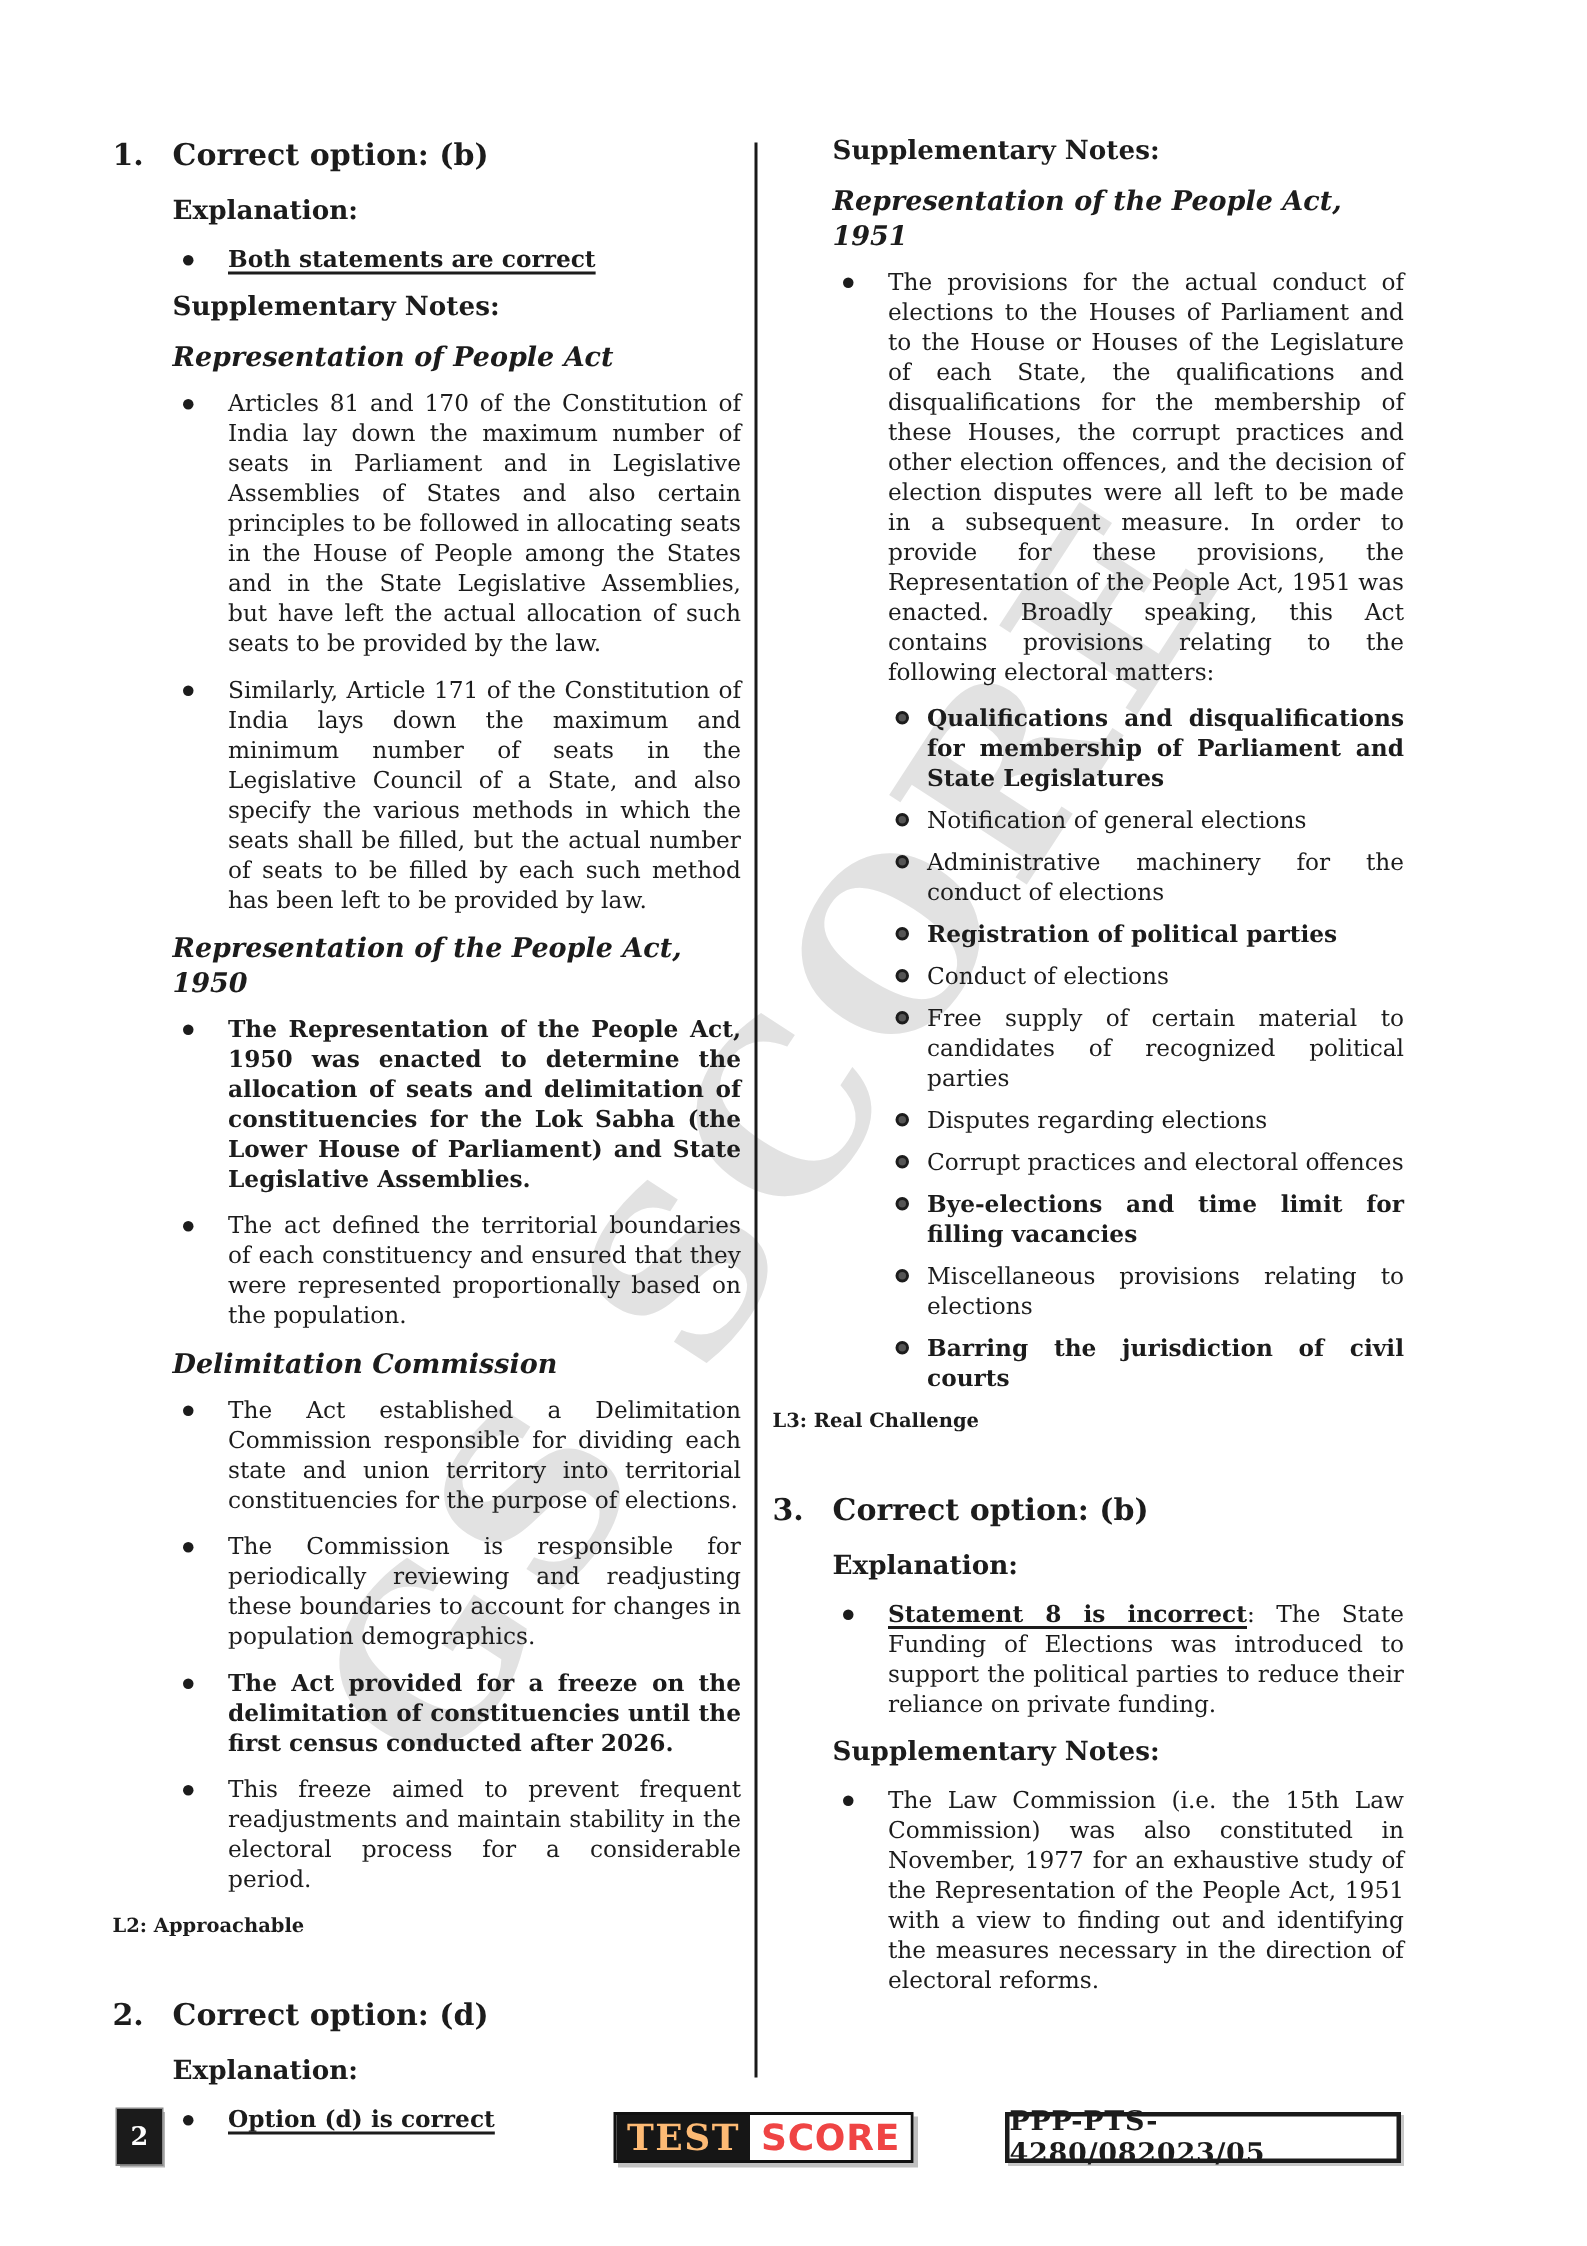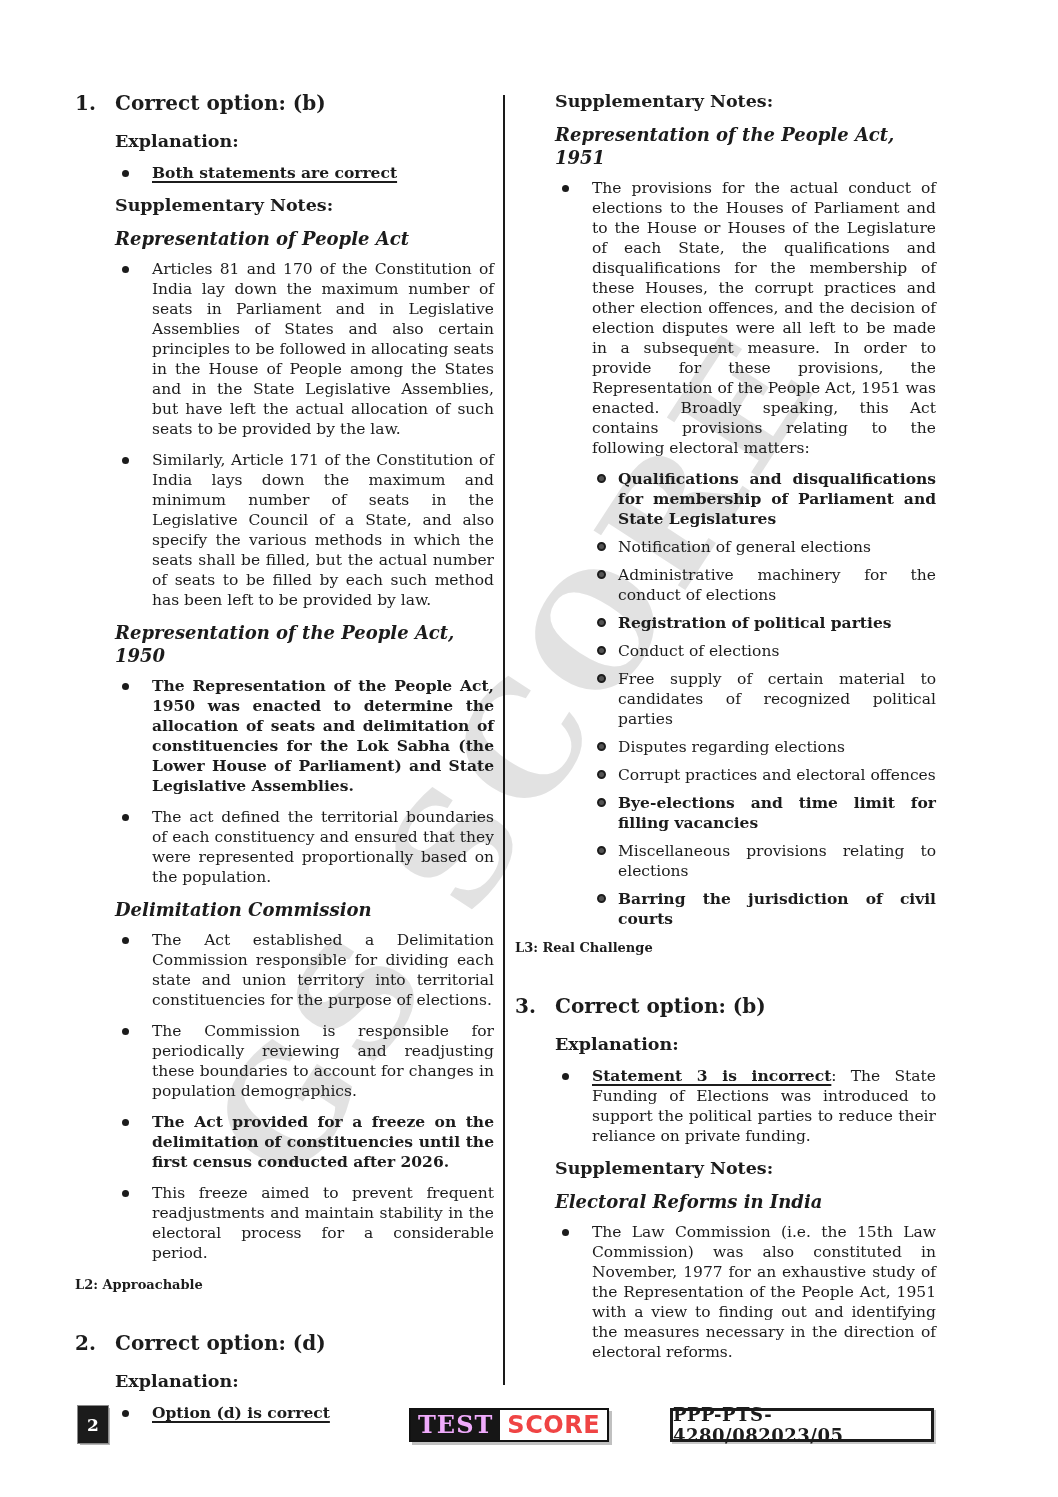--- a/index.html
+++ b/index.html
@@ -60,21 +60,21 @@
     display:flex;align-items:center;justify-content:center;
     font-size:17px;font-weight:bold;
     outline:1px solid #8a8a8a;box-shadow:2px 2px 0 #b5b5b5;
   }
   .logo{
     position:absolute;left:409px;top:1408px;z-index:2;
     display:flex;border:2px solid #111;background:#fff;
     box-shadow:3px 3px 0 #c0c0c0;
   }
   .logo-test{
-    background:#161616;color:#f0abfc;
+    background:#161616;color:#fdba74;
     font-family:"DejaVu Serif",serif;font-weight:bold;
     font-size:24px;line-height:30px;padding:0 7px;letter-spacing:1px;
   }
   .logo-score{
     background:#ffffff;color:#ef4444;
     font-family:"DejaVu Sans",sans-serif;font-weight:bold;
     font-size:24px;line-height:30px;padding:0 7px;letter-spacing:0.5px;
   }
   .code-box{
     position:absolute;left:670px;top:1408px;z-index:2;
@@ -135,23 +135,22 @@
       <div class="sub-bullet-item"><span class="ring"></span><span>Corrupt practices and electoral offences</span></div>
       <div class="sub-bullet-item"><span class="ring"></span><span class="seg-bold ">Bye-elections and time limit for filling vacancies</span></div>
       <div class="sub-bullet-item"><span class="ring"></span><span>Miscellaneous provisions relating to elections</span></div>
       <div class="sub-bullet-item"><span class="ring"></span><span class="seg-bold ">Barring the jurisdiction of civil courts</span></div>
       <div class="level-label">L3: Real Challenge</div>
       <div class="question-heading spaced">
         <span class="q-num">3.</span>
         <span class="q-title">Correct option: (b)</span>
       </div>
       <div class="section-heading">Explanation:</div>
-      <div class="bullet-item"><span class="dot"></span><span class="seg-bold seg-underline">Statement 3 is incorrect</span><span>: The State Funding of Elections was introduced to support the political parties to reduce their reliance on private funding.</span></div>
+      <div class="bullet-item"><span class="dot"></span><span class="seg-bold seg-underline">Statement 8 is incorrect</span><span>: The State Funding of Elections was introduced to support the political parties to reduce their reliance on private funding.</span></div>
       <div class="section-heading">Supplementary Notes:</div>
-      <div class="topic-heading">Electoral Reforms in India</div>
       <div class="bullet-item"><span class="dot"></span><span>The Law Commission (i.e. the 15th Law Commission) was also constituted in November, 1977 for an exhaustive study of the Representation of the People Act, 1951 with a view to finding out and identifying the measures necessary in the direction of electoral reforms.</span></div>
     </div>
 
   <div class="page-num-box">
     <span>2</span>
   </div>
 
   <div class="logo">
     <span class="logo-test">TEST</span>
     <span class="logo-score">SCORE</span>

